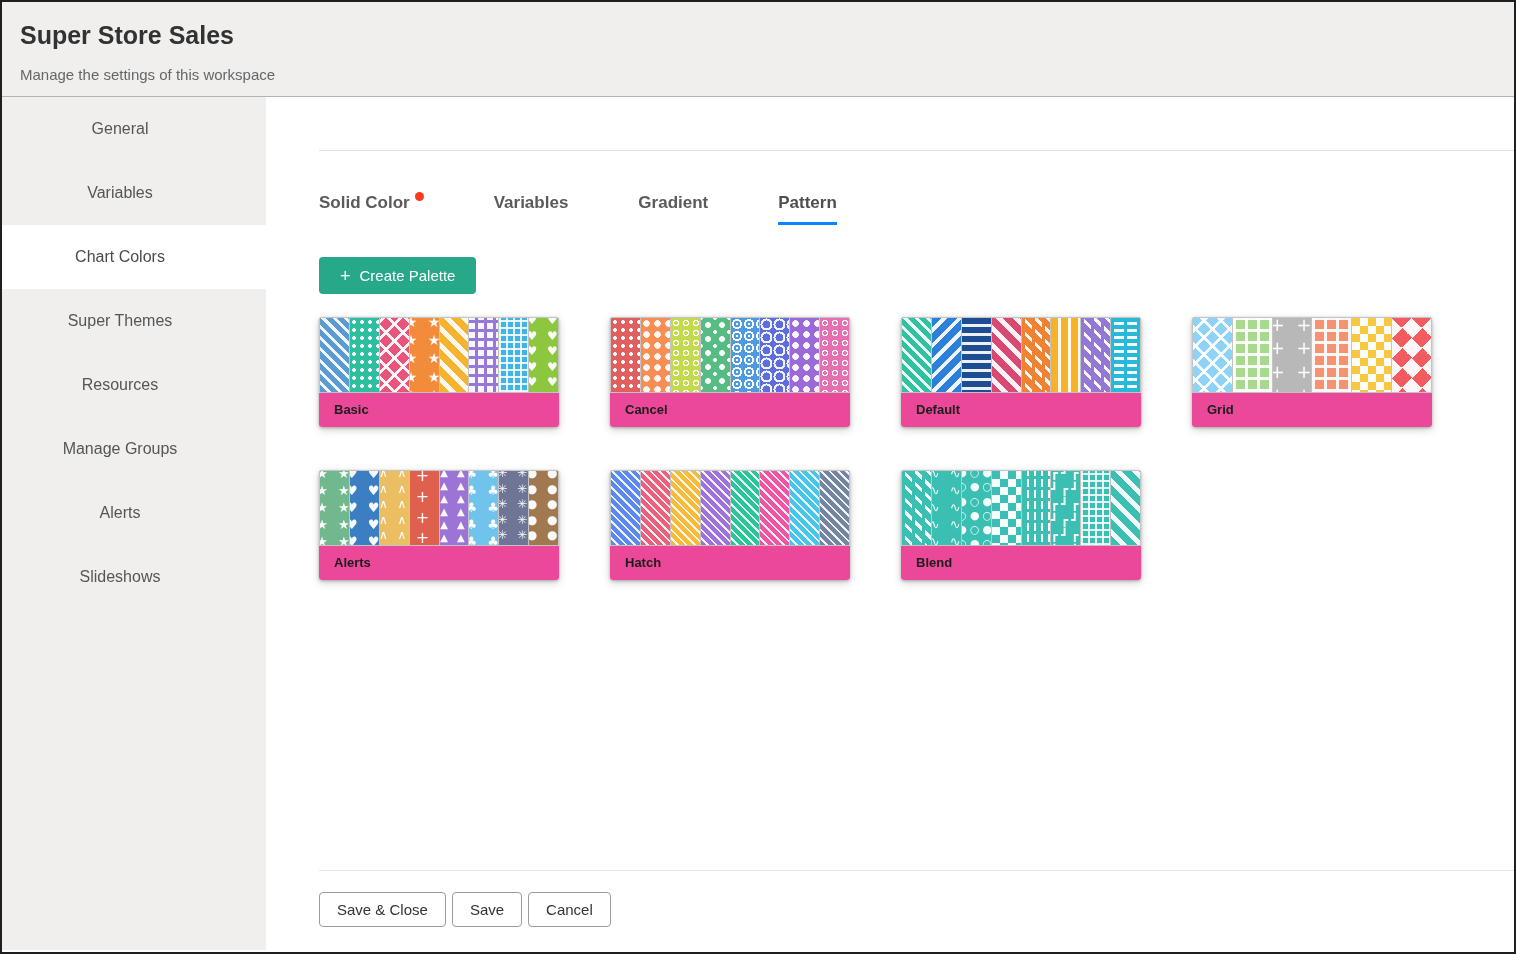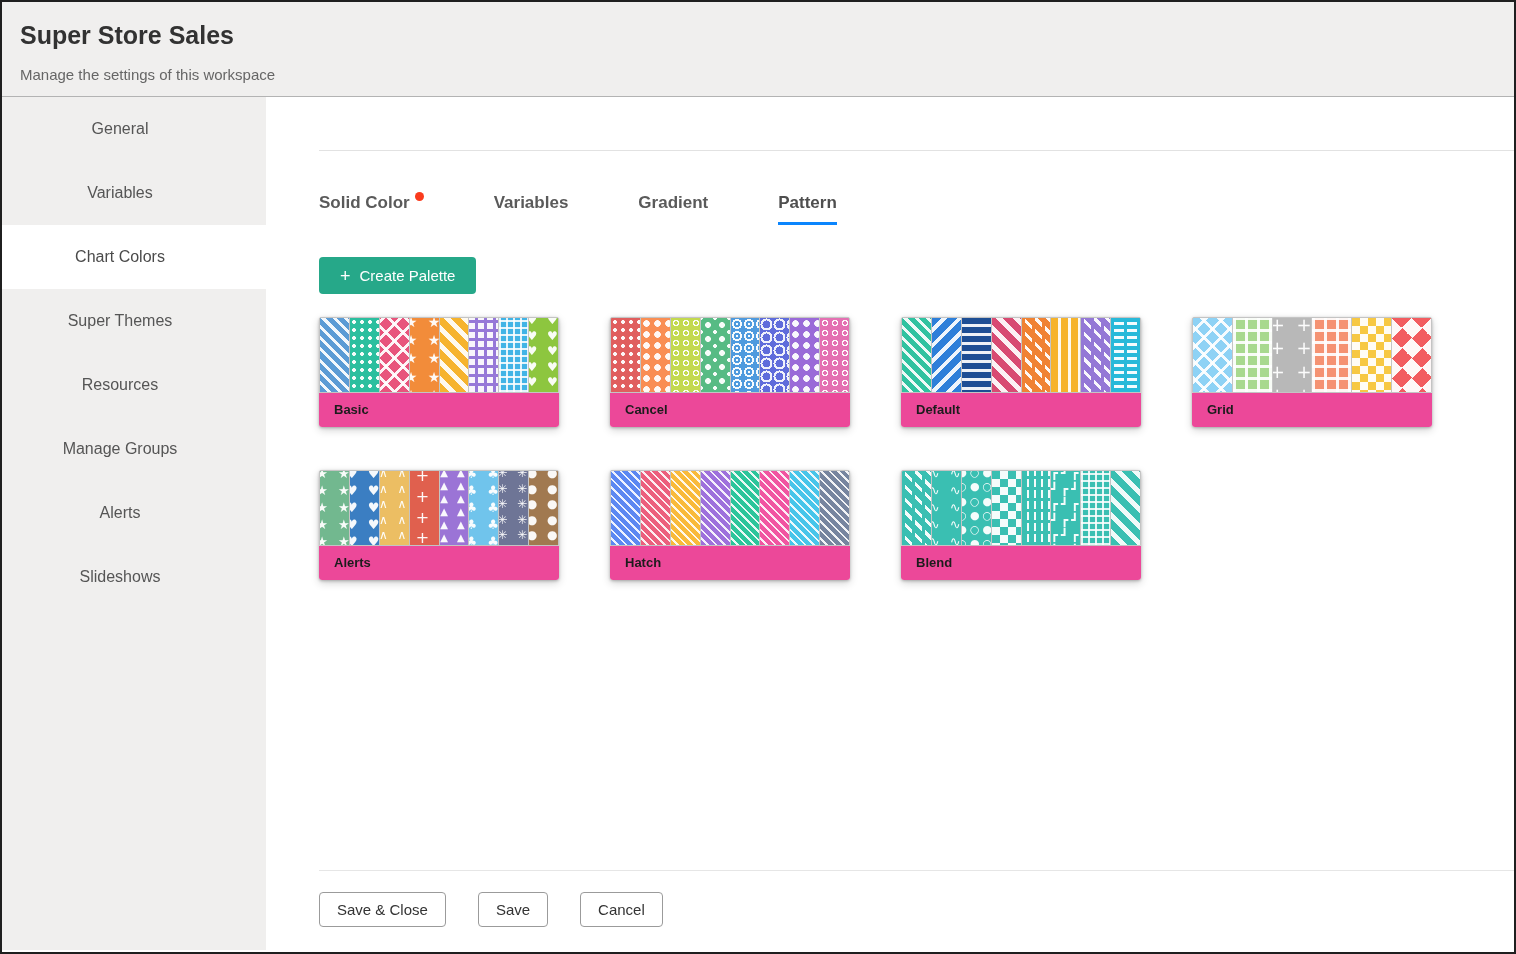--- a/index.html
+++ b/index.html
@@ -102,21 +102,21 @@
   .sw-vert-dash { background-image:repeating-linear-gradient(0deg, var(--c) 0 3px, transparent 3px 11px),
                                    repeating-linear-gradient(90deg, transparent 0 5px, rgba(255,255,255,.95) 5px 7px); }
   .sw-glyph .gfill {
     position:absolute; inset:-5px; color:rgba(255,255,255,.95);
     font-family:"DejaVu Sans", sans-serif; word-break:break-all;
     line-height:1.3; letter-spacing:3px; text-align:center; user-select:none;
   }
   
   .footer { position:absolute; left:53px; right:0; bottom:0; }
   .f-line { border-top:1px solid #e6e6e6; }
-  .f-buttons { display:flex; gap:32px; margin:21px 0 23px; }
+  .f-buttons { display:flex; gap:6px; margin:21px 0 23px; }
   .f-btn {
     background:#fff; border:1px solid #9b9b9b; border-radius:4px;
     padding:8px 17px; font-size:15px; color:#333; font-family:inherit; cursor:pointer;
   }
 </style>
 </head>
 <body>
 
 <div class="header">
   <div class="title">Super Store Sales</div>

